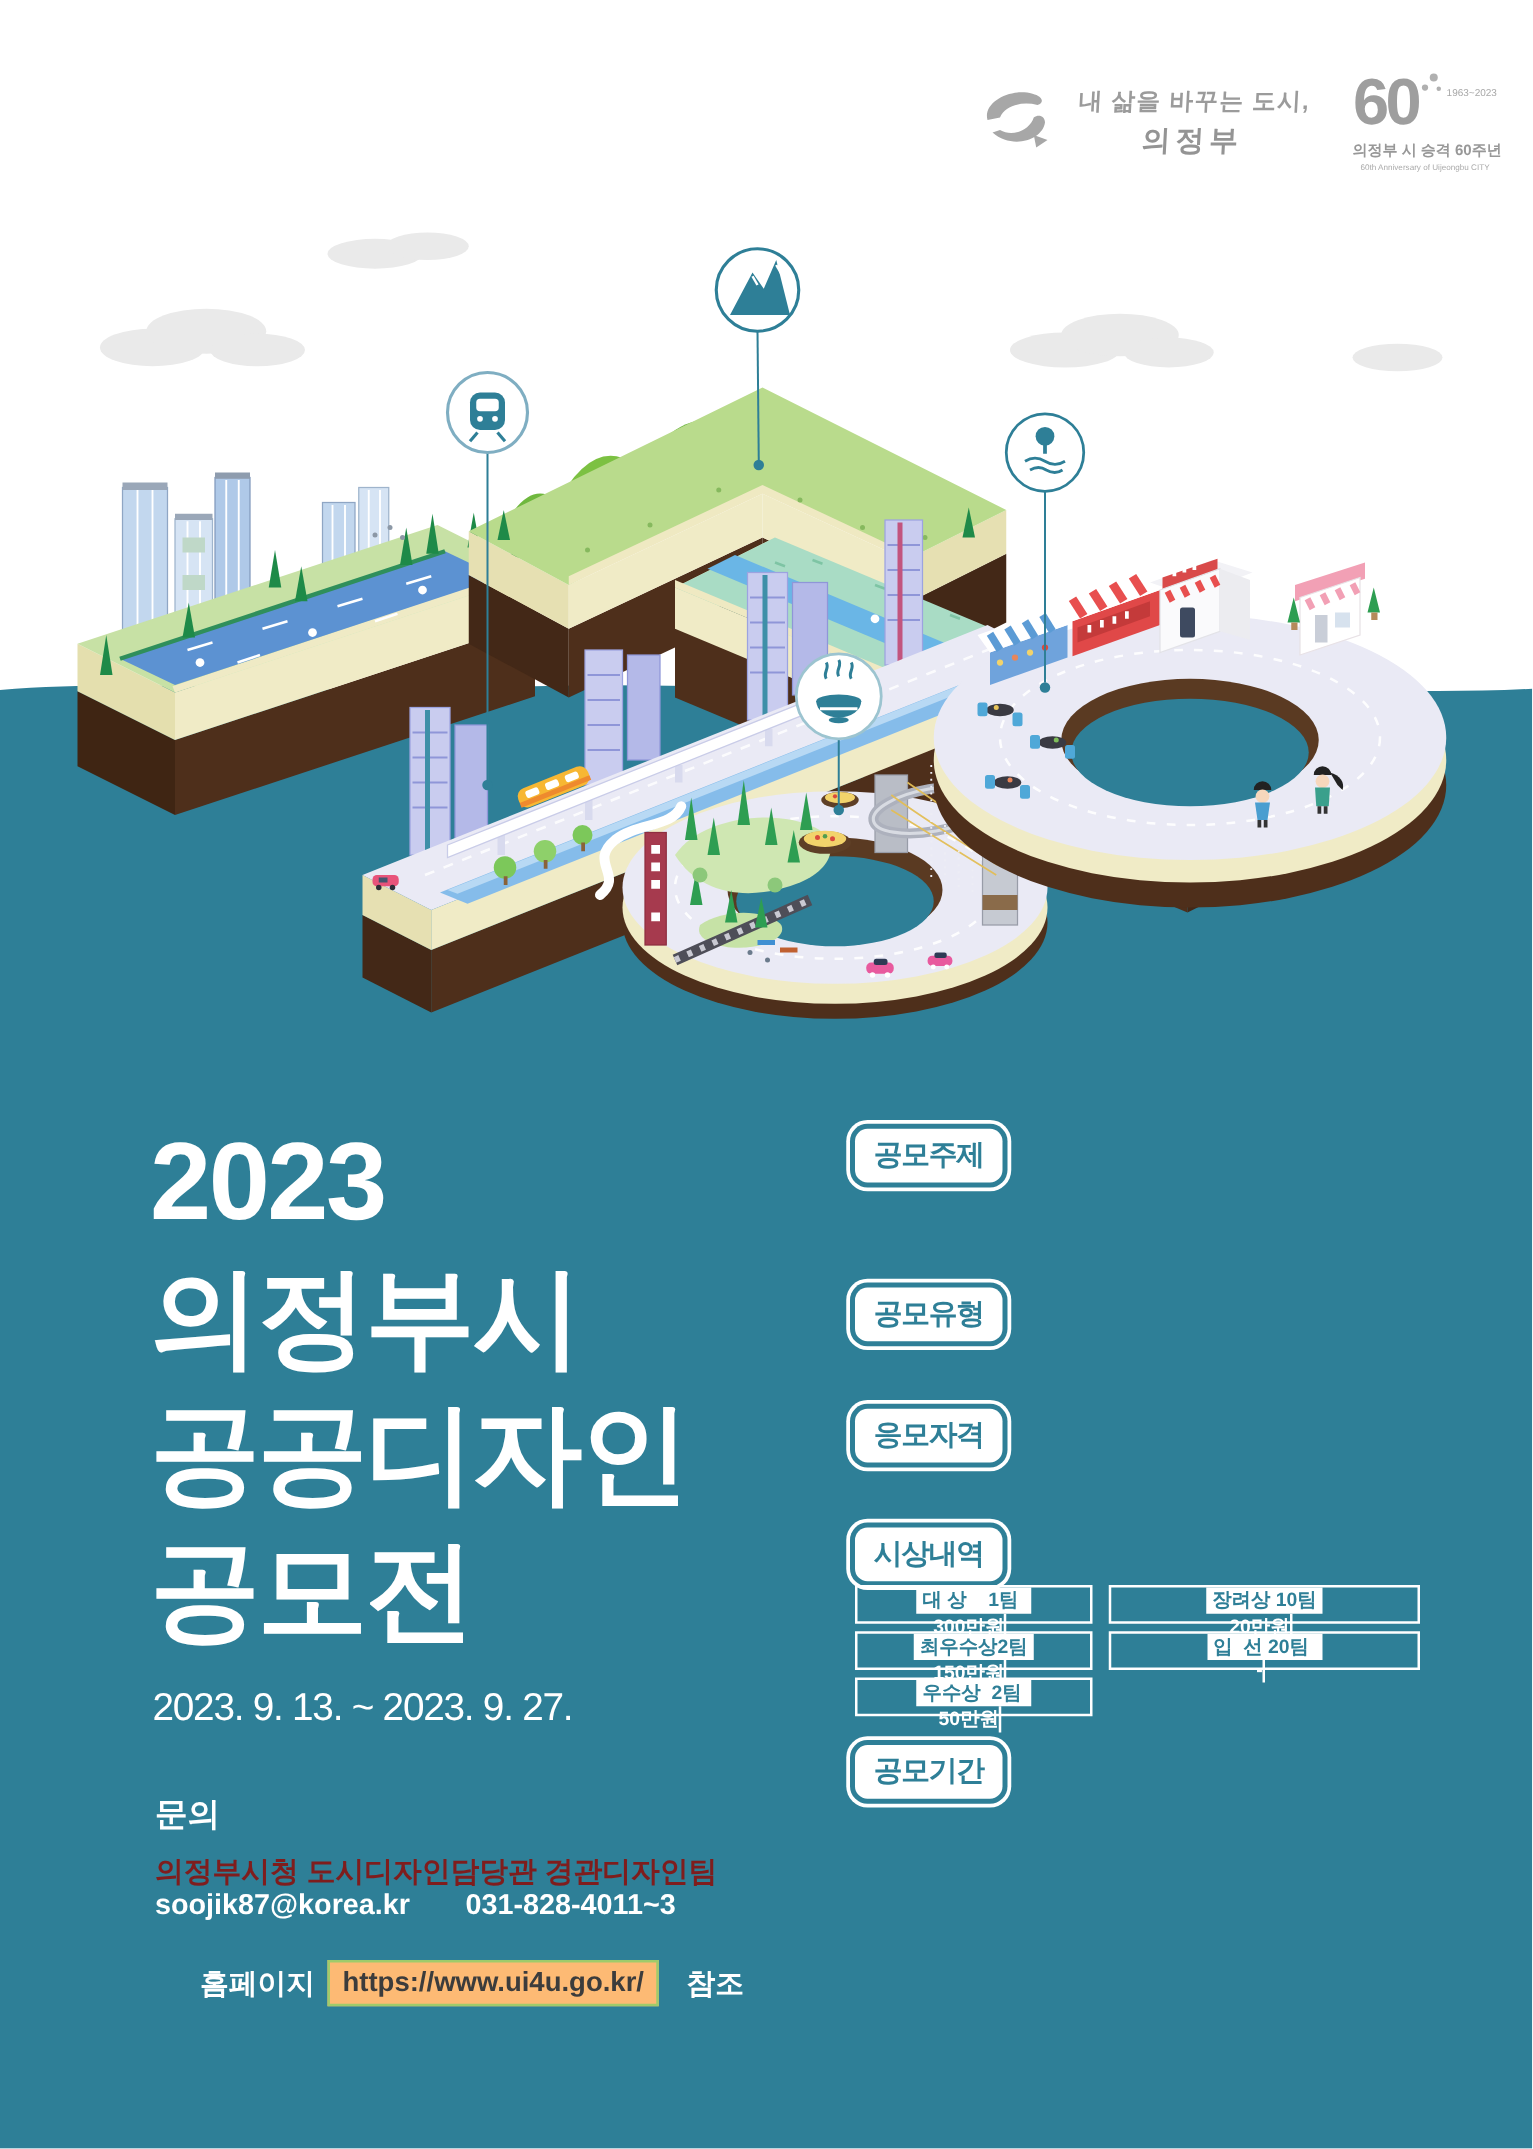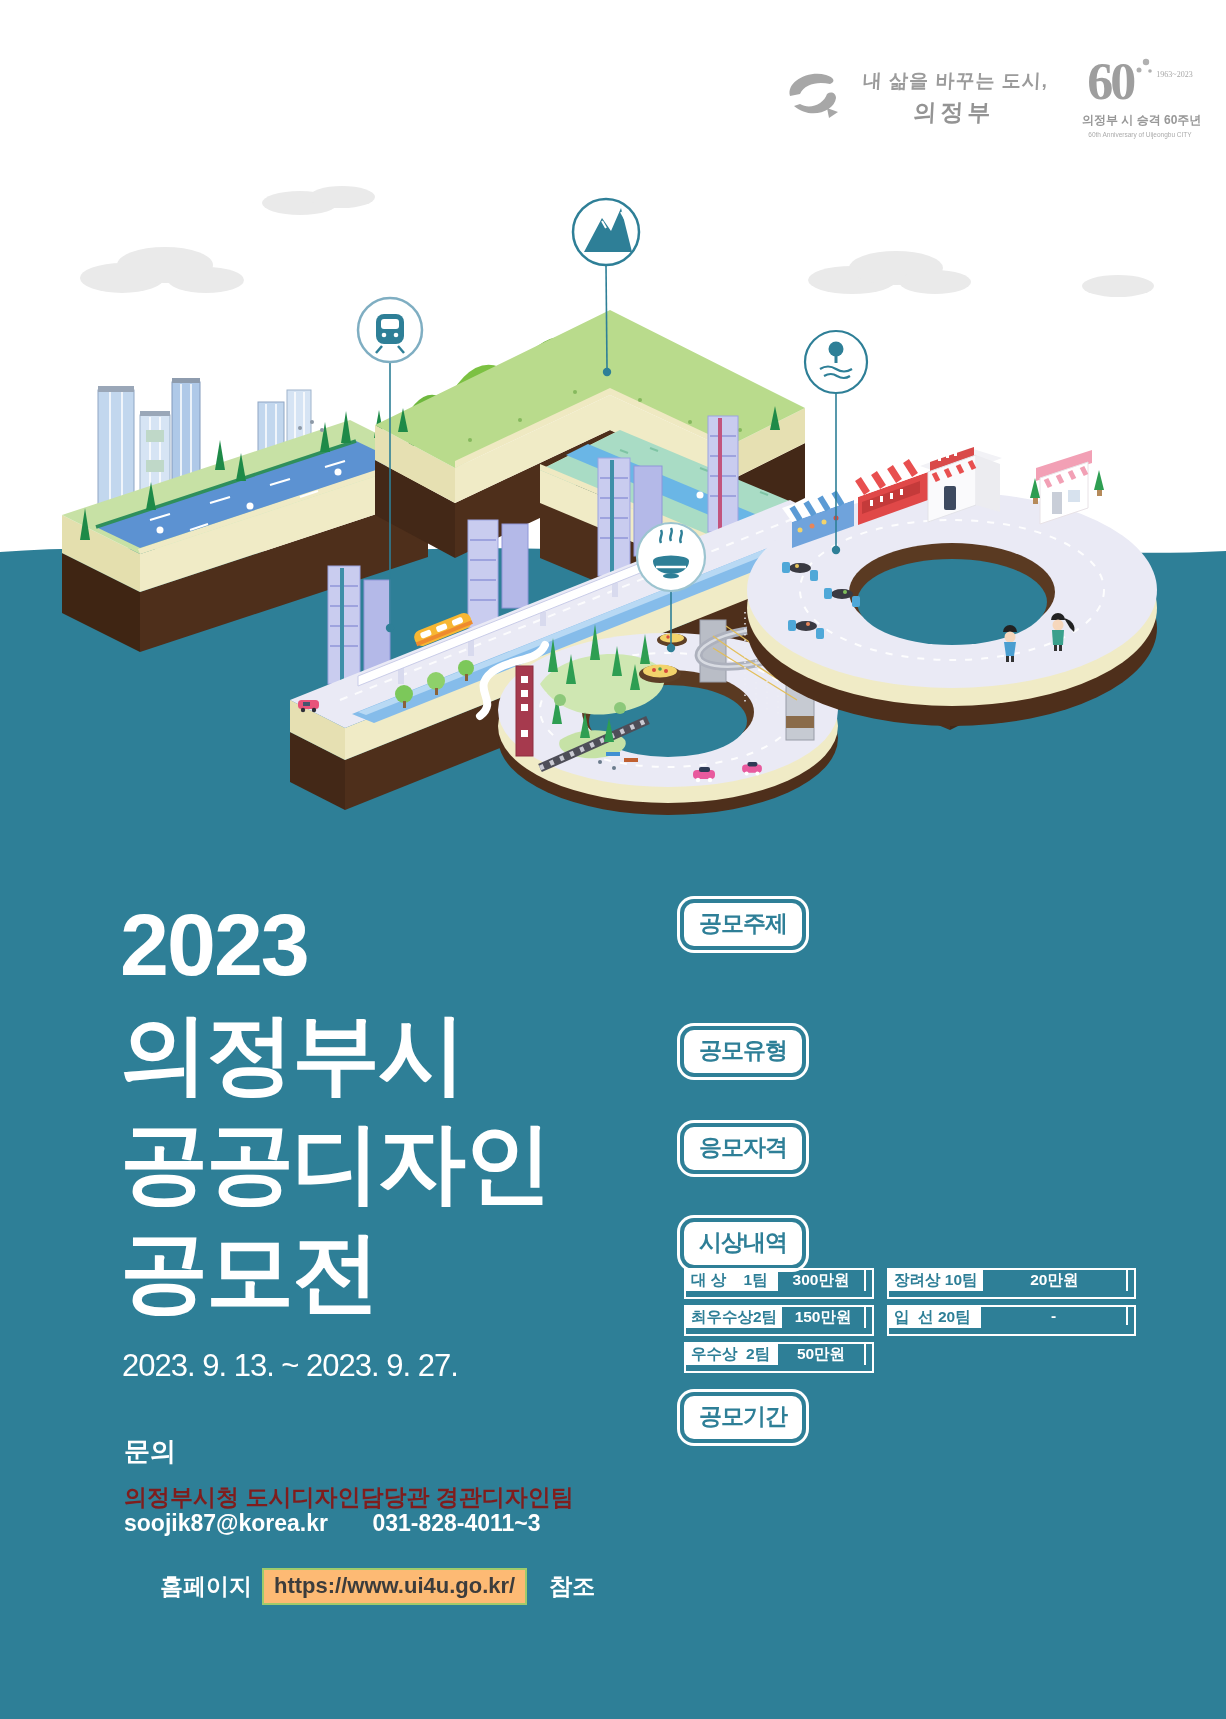--- a/index.html
+++ b/index.html
@@ -7,21 +7,21 @@
           font-family:"Liberation Sans","DejaVu Sans",sans-serif;}
   .poster svg.scene{position:absolute;left:0;top:0;z-index:1;display:block;}
   .layer{position:absolute;z-index:2;}
 
   
   .city-logo{left:780px;top:68px;display:flex;align-items:flex-start;color:#9e9e9e;}
   .slogan{margin-left:16px;text-align:center;font-weight:700;transform:skewX(-3deg);}
   .slogan-l1{font-size:19px;letter-spacing:1px;color:#9b9b9b;}
   .slogan-l2{font-size:23px;margin-top:3px;color:#949494;letter-spacing:4px;}
   .anniv{left:1082px;top:56px;width:116px;text-align:center;color:#9e9e9e;}
-  .anniv-top{display:flex;justify-content:center;align-items:flex-start;font-family:Liberation Serif, serif;}
+  .anniv-top{display:flex;justify-content:center;align-items:flex-start;}
   .anniv-60{font-size:52px;line-height:52px;font-weight:800;letter-spacing:-3px;color:#9e9e9e;}
   .anniv-years{font-size:8px;margin-left:3px;margin-top:14px;color:#a8a8a8;}
   .anniv-title{font-size:12px;font-weight:800;margin-top:4px;color:#989898;white-space:nowrap;}
   .anniv-sub{font-size:6.5px;margin-top:2px;color:#ababab;white-space:nowrap;}
 
   
   .title-block{left:120px;top:890px;color:#fff;font-weight:800;font-size:88px;
                line-height:109px;letter-spacing:-2px;}
   .period{left:122px;top:1348px;color:#fff;font-weight:400;font-size:31px;letter-spacing:-1px;}
   .contact-heading{left:124px;top:1434px;color:#fff;font-weight:800;font-size:26px;}
@@ -36,21 +36,21 @@
   .hp-suffix{margin-left:22px;}
 
   
   .badge-wrap{position:absolute;}
   .badge{display:inline-block;background:#ffffff;color:#2E7F97;border-radius:10px;
          padding:5px 15px 7px;font-size:23px;font-weight:800;letter-spacing:-1px;
          box-shadow:0 0 0 4px #2E7F97,0 0 0 7px #ffffff;}
   .sec-body{position:absolute;color:#ffffff;font-weight:600;font-size:21px;line-height:30px;}
 
   .awards-col{position:absolute;}
-  .prize-row{display:flex;align-items:flex-start;border:2px solid #ffffff;margin-bottom:6px;height:27px;}
+  .prize-row{display:flex;align-items:center;border:2px solid #ffffff;margin-bottom:6px;height:27px;flex-direction:column;}
   .prize-label{background:#ffffff;color:#2E7F97;font-weight:800;font-size:15.5px;
                display:flex;align-items:center;padding:0 5px;white-space:pre;min-width:82px;}
   .prize-value{flex:1;color:#ffffff;font-weight:700;font-size:15.5px;display:flex;
                align-items:center;justify-content:center;border-right:2px solid #ffffff;
                margin-right:6px;white-space:pre;}
 
   .schedule-rows{position:absolute;left:686px;top:1441px;width:470px;}
   .sched-row{display:flex;align-items:flex-start;margin-bottom:9px;}
   .sched-label{background:#ffffff;color:#2E7F97;font-weight:800;font-size:16.5px;
                width:90px;box-sizing:border-box;text-align:center;padding:4px 2px 5px;

